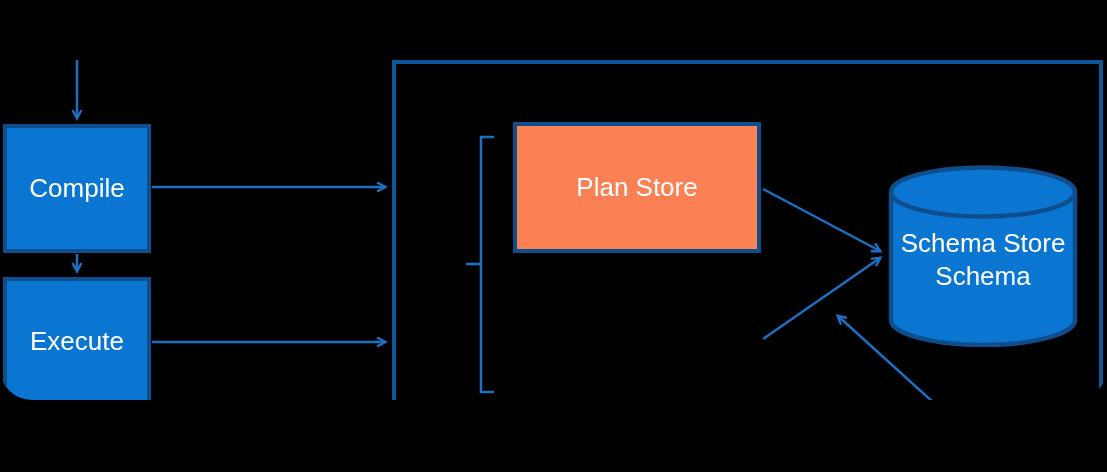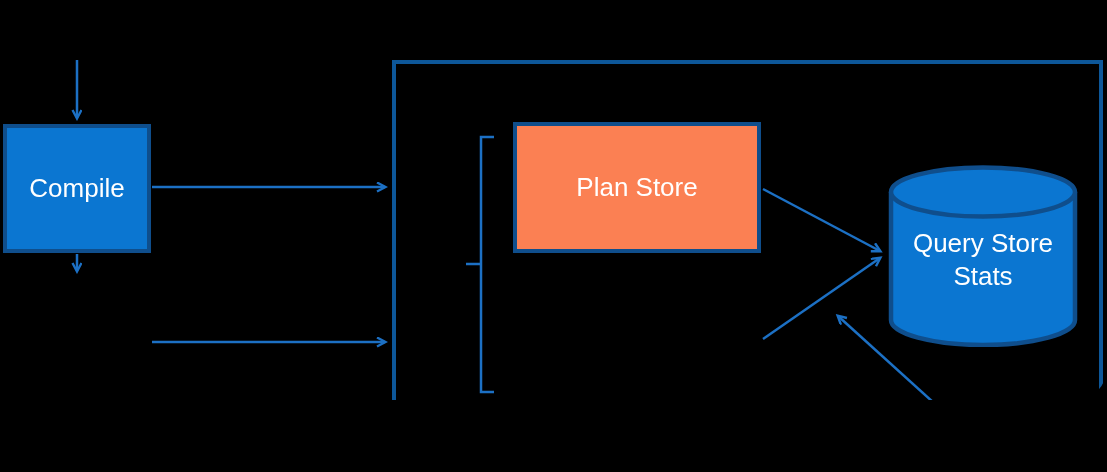--- a/index.html
+++ b/index.html
@@ -97,27 +97,30 @@
 
     <path d="M494 137 L481 137 L481 264 L466 264 L481 264 L481 392 L494 392" fill="none" stroke="#1C70C4" stroke-width="2.5"></path>
   </svg>
 
   <div class="container-box"></div>
 
   <div class="node node-blue compile">
     <span>Compile</span>
   </div>
 
+  <div class="node node-blue execute">
+    <span>Execute</span>
+  </div>
 
   <div class="node node-orange plan-store">
     <span>Plan Store</span>
   </div>
 
 
   <div class="cylinder-wrap">
     <svg width="190" height="182" viewBox="0 0 190 182">
       <path d="M3 27 L3 155 A 92 25 0 0 0 187 155 L187 27" fill="#0B76D1" stroke="#0F4E8C" stroke-width="4.5"></path>
       <ellipse cx="95" cy="27" rx="92" ry="24.5" fill="#0B76D1" stroke="#0F4E8C" stroke-width="4.5"></ellipse>
     </svg>
-    <div class="cylinder-label">Query Store Stats</div>
+    <div class="cylinder-label">Schema Store Schema</div>
   </div>
 
 </div>
 
 </body></html>

